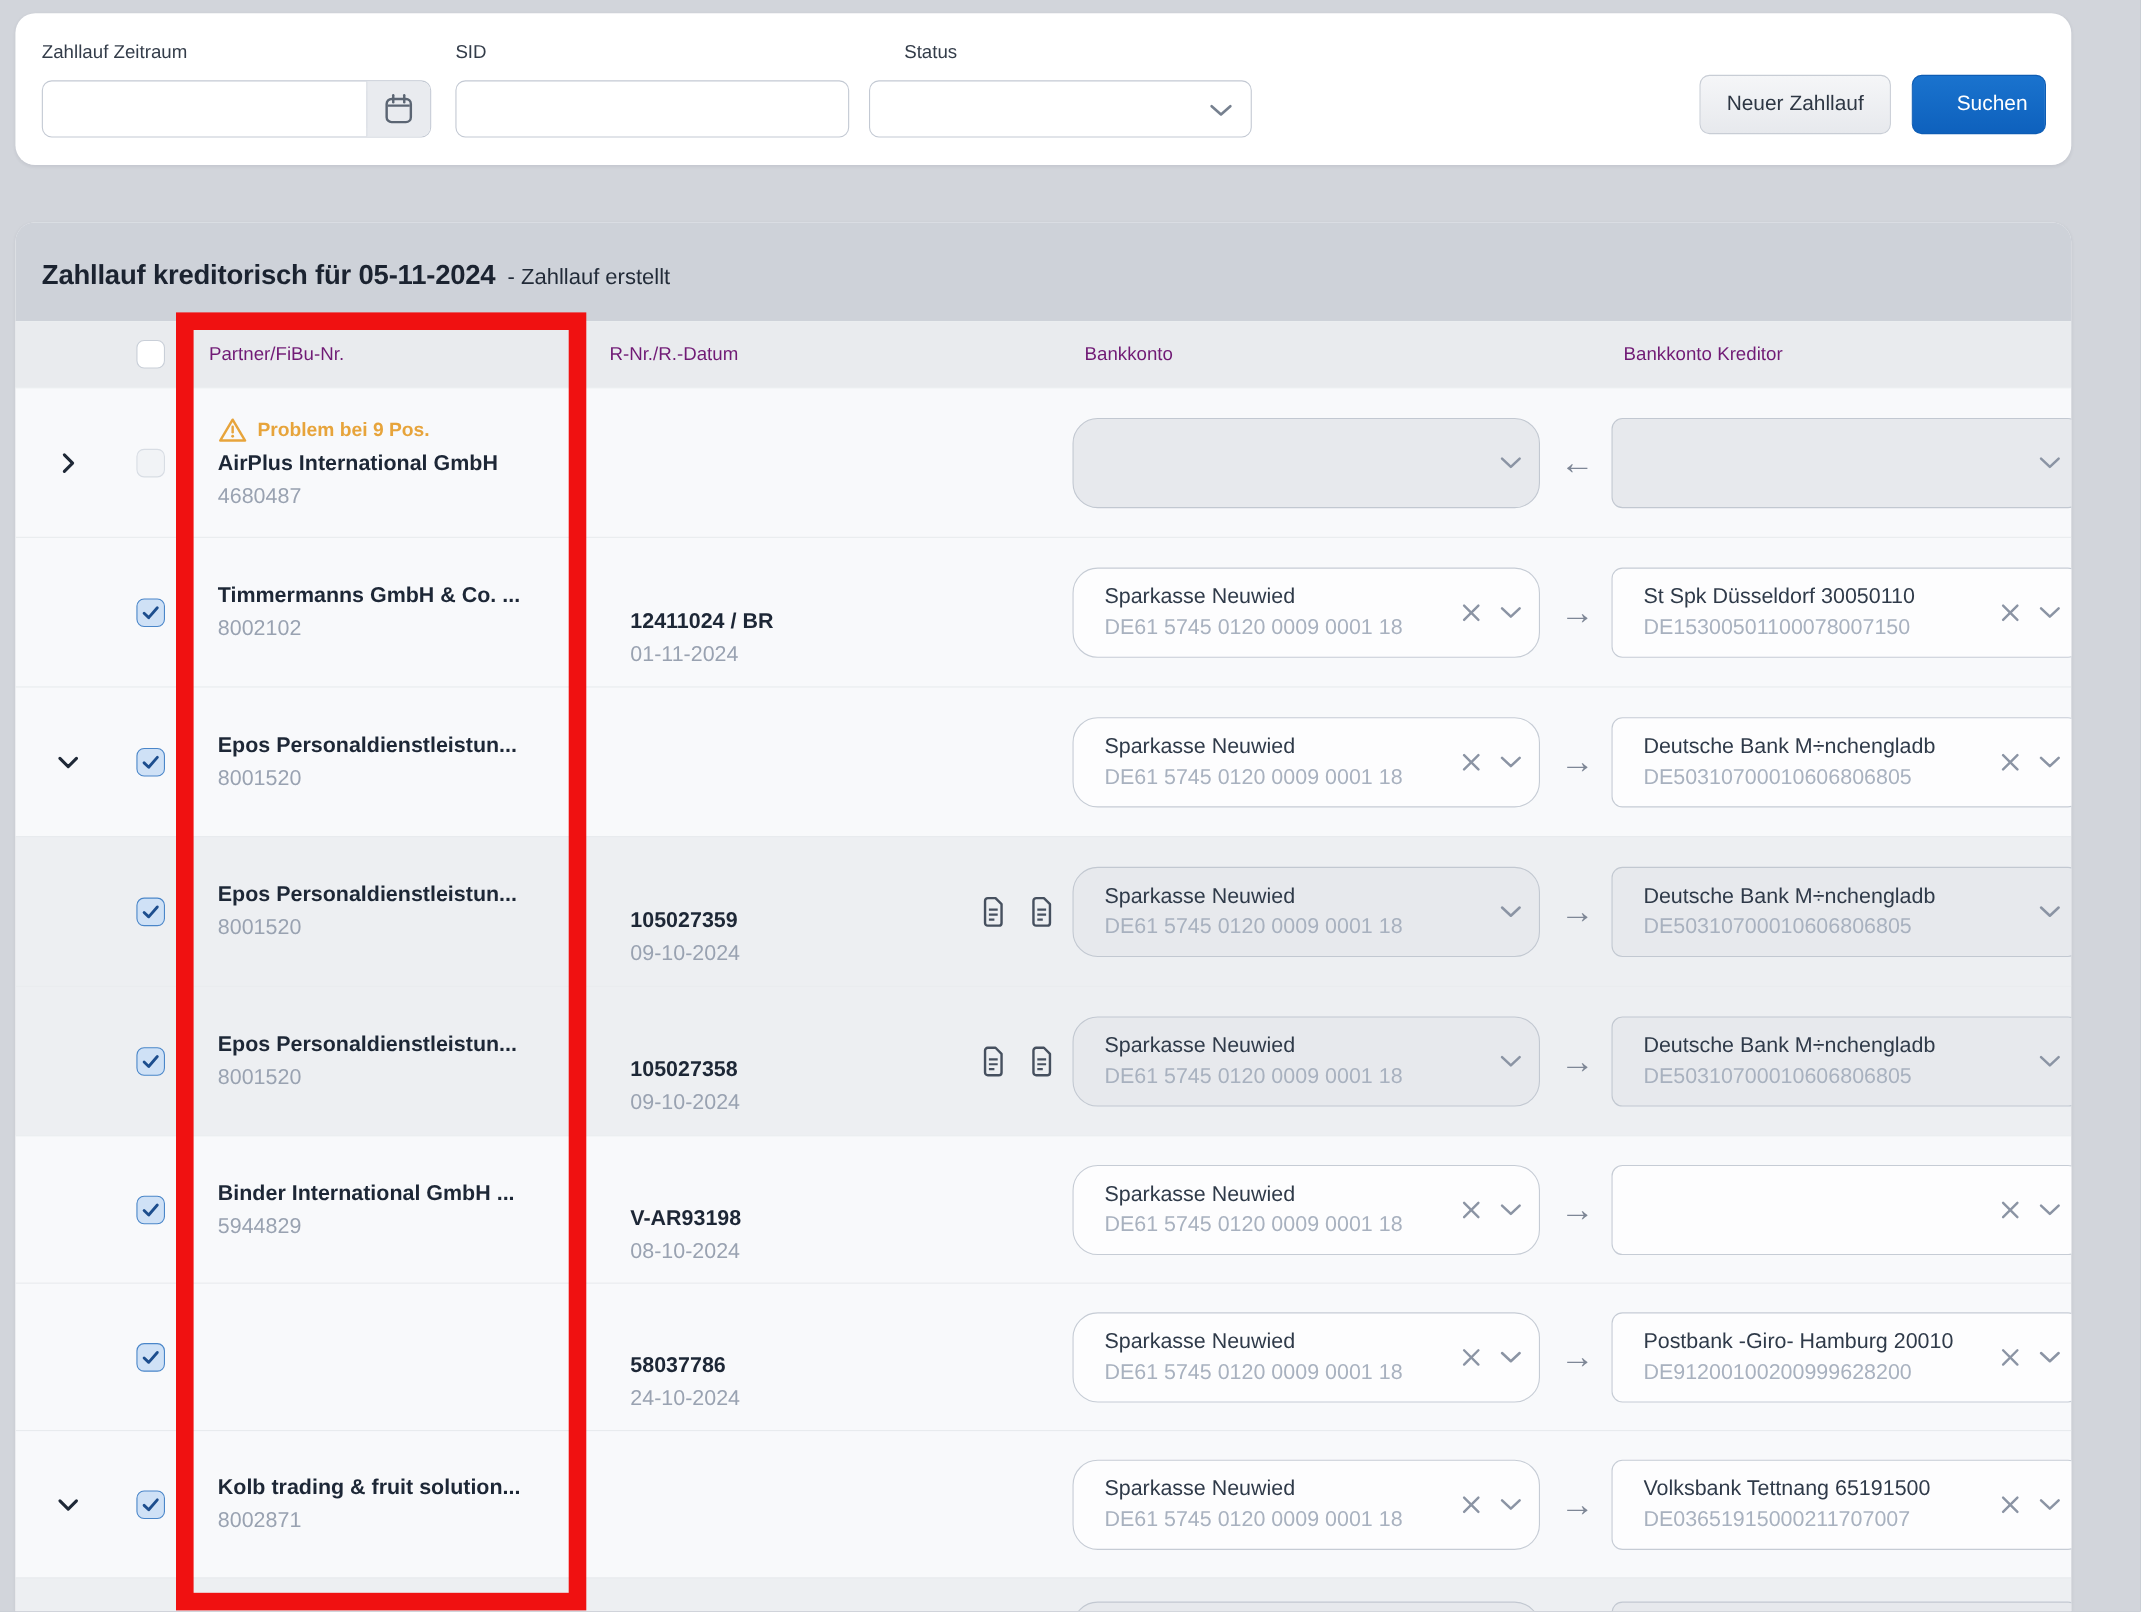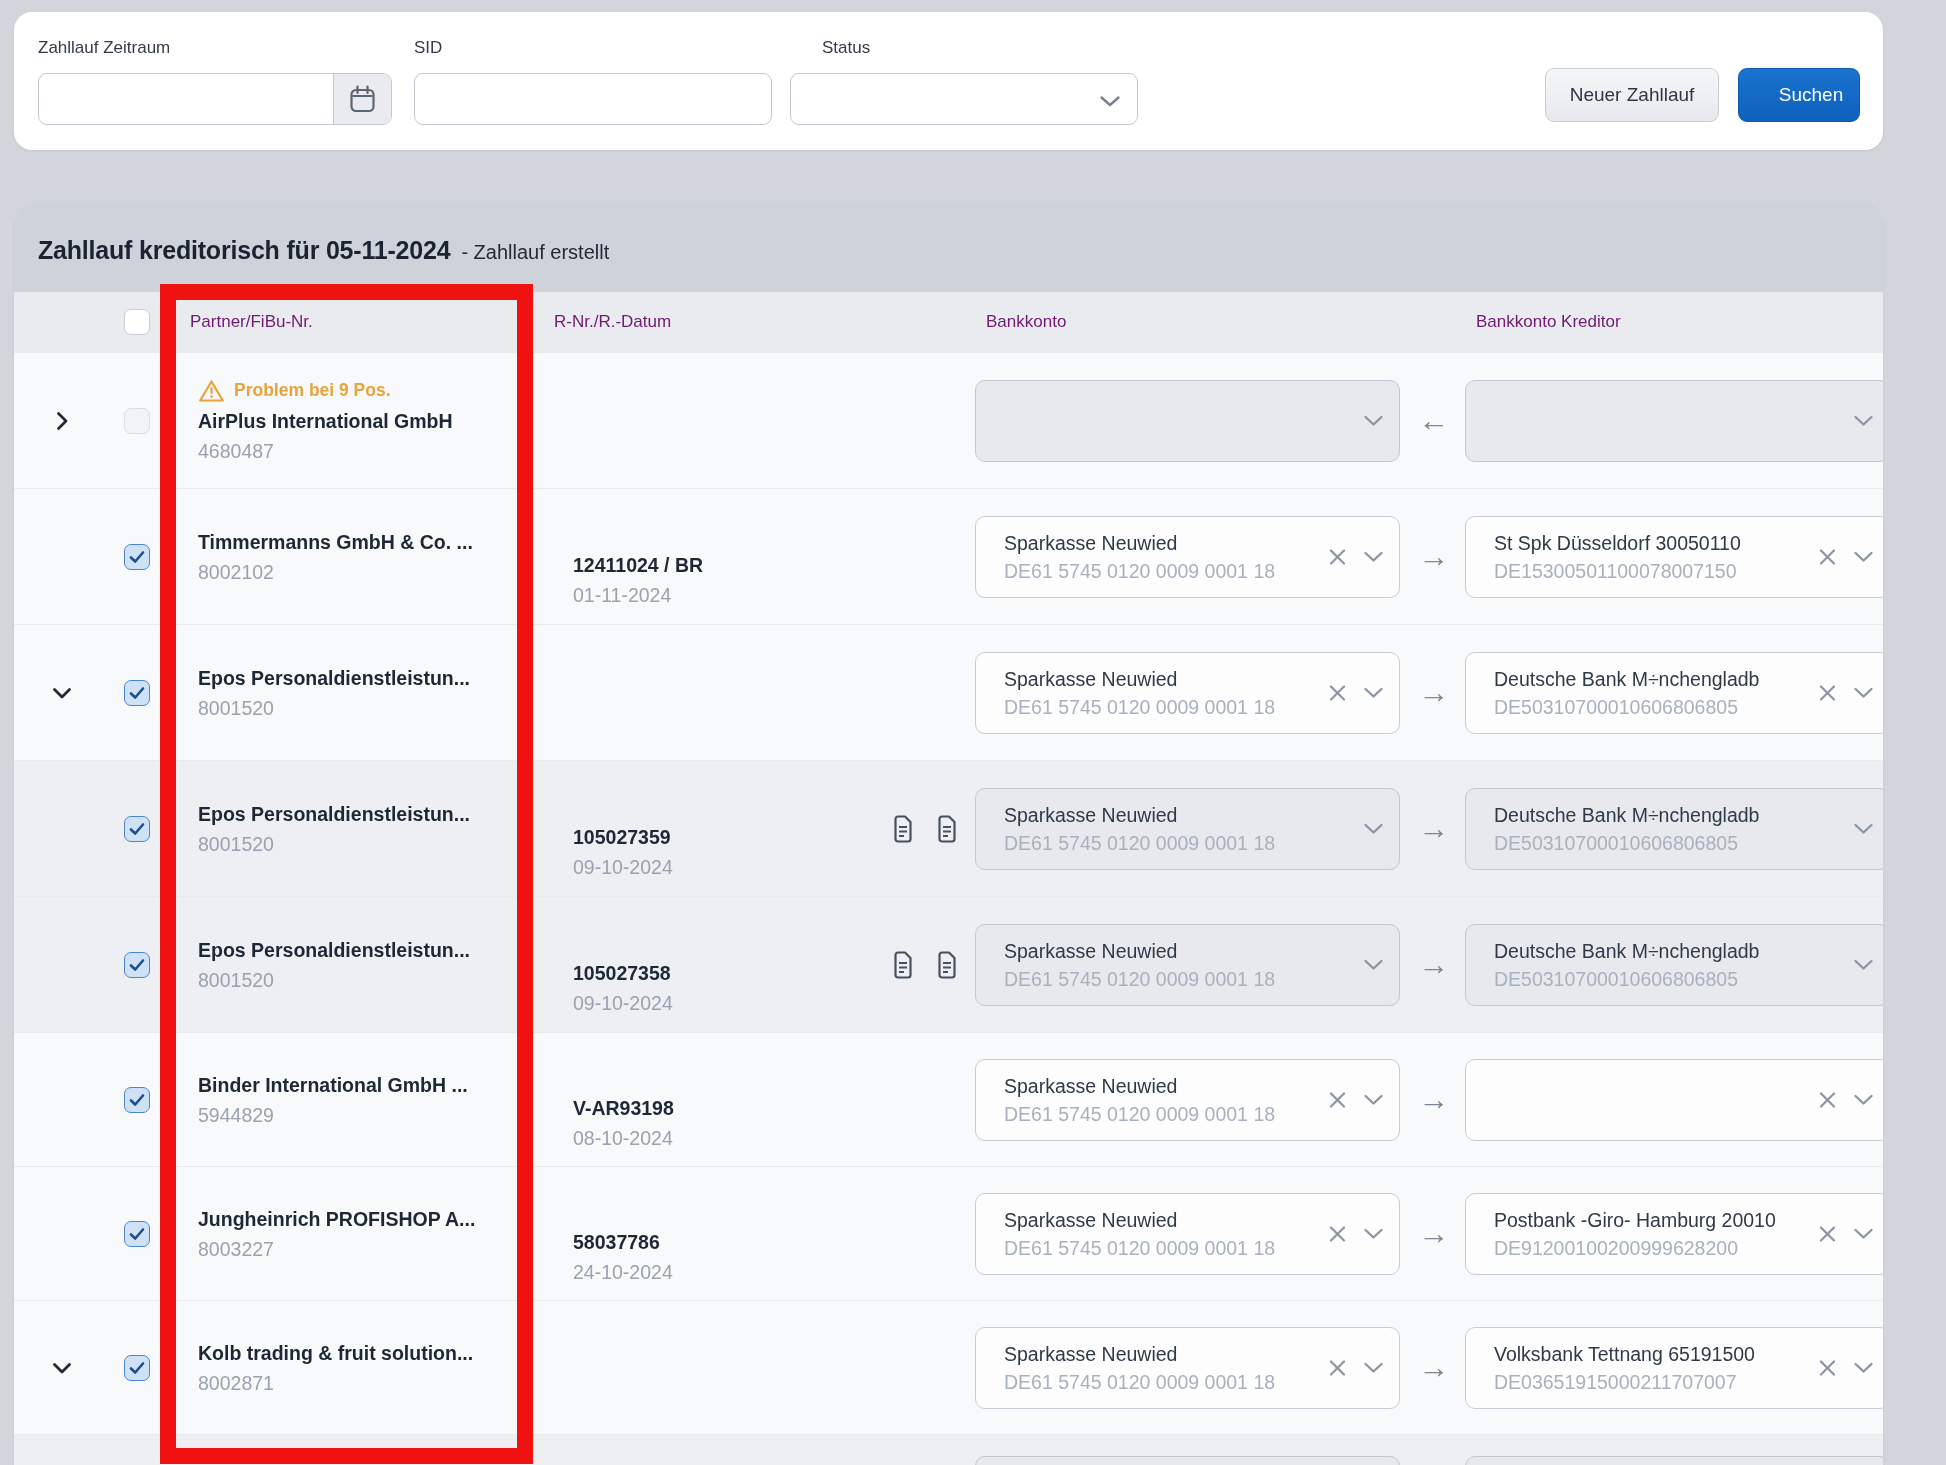--- a/index.html
+++ b/index.html
@@ -63,21 +63,21 @@
   .pname{font-size:19.5px;font-weight:700;color:#1d2736;margin-bottom:7px;white-space:nowrap;}
   .pnum{font-size:19.5px;color:#99a2b1;}
   .invoice{position:absolute;left:559px;top:50%;transform:translateY(-50%);}
   .inum{font-size:19.5px;font-weight:700;color:#1d2736;margin-bottom:7px;white-space:nowrap;margin-top:46px;}
   .idate{font-size:19.5px;color:#99a2b1;}
   .docs{position:absolute;left:877px;top:50%;transform:translateY(-50%);display:flex;gap:20px;}
   .docs span{cursor:pointer;display:flex;}
 
   .select{position:absolute;top:50%;transform:translateY(-50%);height:82px;background:#fdfdfe;
     border:1px solid #c6ccd5;border-radius:10px;box-sizing:border-box;cursor:pointer;}
-  .select.bank{left:961px;width:425px;}
+  .select.bank{left:961px;width:425px;border-radius:23px;}
   .select.cred{left:1451px;width:425px;}
   .select.disabled{background:#e7e9ed;border-color:#c2c8d1;cursor:default;}
   .sel-text{position:absolute;left:28px;top:50%;transform:translateY(-50%);width:302px;
     overflow:hidden;white-space:nowrap;}
   .sel-name{font-size:19.5px;color:#2f3a49;margin-bottom:5px;}
   .sel-iban{font-size:19.5px;color:#a8b1bf;}
   .xicon{position:absolute;right:52px;top:50%;transform:translateY(-50%);display:flex;cursor:pointer;}
   .chev{position:absolute;right:15px;top:50%;transform:translateY(-50%);display:flex;}
   .rowarrow{position:absolute;left:1400px;top:50%;transform:translateY(-50%);width:40px;
     text-align:center;font-size:31px;color:#7e8796;}
@@ -462,25 +462,20 @@
       </span>
     </div>
   </div>
         <div class="row" style="height: 134px;">
 
     <span class="cb checked">
       <svg width="20" height="20" viewBox="0 0 20 20" fill="none">
         <path d="M4 10.5 L8.2 14.5 L16 5.5" stroke="#1d4e8e" stroke-width="2.6" stroke-linecap="round" stroke-linejoin="round"></path>
       </svg>
     </span>
-    <div class="partner">
-
-      <div class="pname">Jungheinrich PROFISHOP A...</div>
-      <div class="pnum">8003227</div>
-    </div>
     <div class="invoice">
       <div class="inum">58037786</div>
       <div class="idate">24-10-2024</div>
     </div>
 
     <div class="select bank">
       <div class="sel-text">
         <div class="sel-name">Sparkasse Neuwied</div>
         <div class="sel-iban">DE61 5745 0120 0009 0001 18</div>
       </div>

